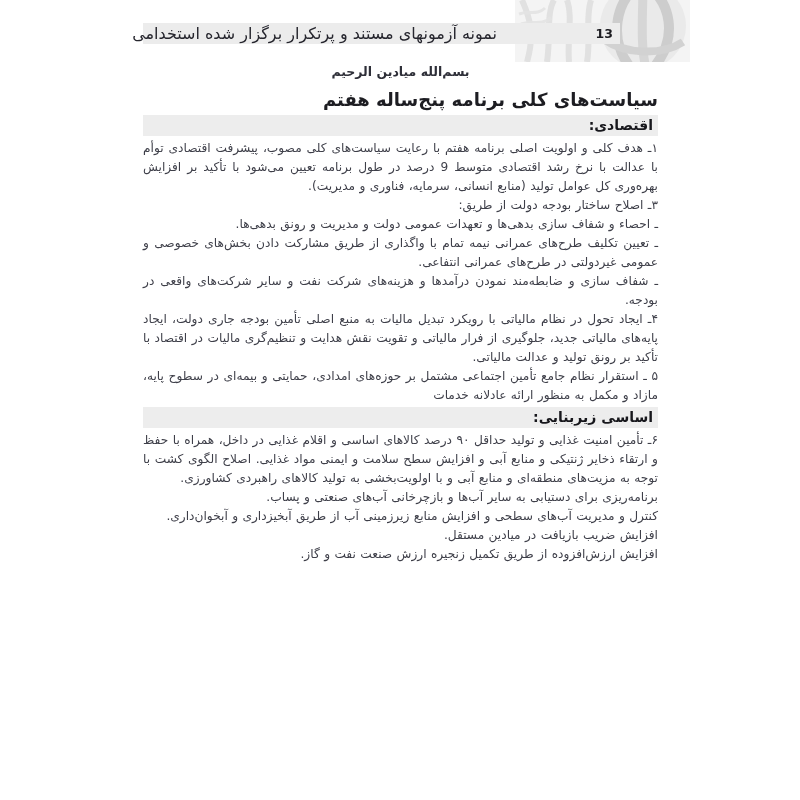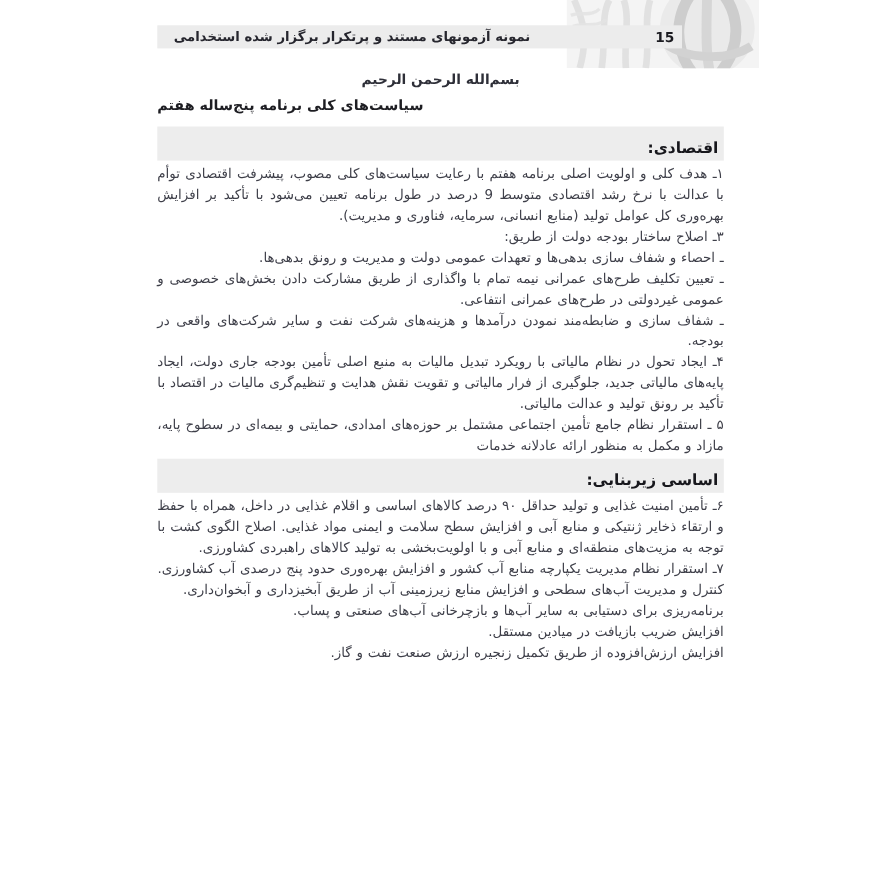--- a/index.html
+++ b/index.html
@@ -18,43 +18,43 @@
   }
   
   .header-bar{
     position:absolute;left:143px;top:23px;width:477px;height:21px;
     background:var(--header-bar-bg,#ececec);
     z-index:2;
   }
   .running-title{
     position:absolute;left:0;top:0;width:354px;height:21px;
     line-height:21px;text-align:center;
-    font-size:12px;font-weight:bold;color:#26262e;
+    font-size:16px;font-weight:normal;color:#26262e;
     white-space:nowrap;
   }
   .page-number{
     position:absolute;right:7px;top:0;height:21px;line-height:21px;
     font-size:12.5px;font-weight:bold;color:#1b1b20;
   }
   .basmala{
     position:absolute;left:143px;top:64px;width:515px;
     text-align:center;font-size:12.5px;font-weight:bold;color:#2e2f38;
   }
   .doc-title{
     position:absolute;left:143px;top:89px;width:515px;
-    text-align:left;font-size:13px;font-weight:bold;color:#1d1d22;
+    text-align:right;font-size:18px;font-weight:bold;color:#1d1d22;
   }
   .content{
     position:absolute;left:143px;top:113px;width:515px;
     color:var(--body-text,#3e3f49);
   }
   .section-heading{
     background:var(--section-bar-bg,#ededed);
     font-size:14px;font-weight:bold;color:#17171c;
-    padding:12px 5px 3px 5px;
+    padding:2px 5px 3px 5px;
     margin:2px 0 3px 0;
   }
   .para{
     margin:0;
     font-size:12.2px;
     line-height:19px;
     text-align:justify;
     text-align-last:right;
     direction:rtl;
     word-spacing:.5px;
@@ -81,37 +81,36 @@
       <circle cx="128" cy="26" r="43" fill="#e8e8e8"></circle>
       <path d="M128 -18 C 98 0, 94 42, 116 68" fill="none" stroke="#c8c8c8" stroke-width="10"></path>
       <path d="M128 -18 C 128 12, 125 46, 131 68" fill="none" stroke="#d2d2d2" stroke-width="9"></path>
       <path d="M128 -18 C 158 2, 162 38, 140 66" fill="none" stroke="#c8c8c8" stroke-width="10"></path>
       <path d="M90 40 C 110 54, 146 56, 168 42" fill="none" stroke="#cecece" stroke-width="8"></path>
     </g>
   </svg>
 
   <div class="header-bar">
     <div class="running-title">نمونه آزمونهای مستند و پرتکرار برگزار شده استخدامی</div>
-    <div class="page-number">15</div>
+    <div class="page-number">13</div>
   </div>
 
-  <div class="basmala">بسم‌الله الرحمن الرحیم</div>
+  <div class="basmala">بسم‌الله میادین الرحیم</div>
   <div class="doc-title">سیاست‌های کلی برنامه پنج‌ساله هفتم</div>
 
   <div class="content">
       <div class="section-heading">اقتصادی:</div>
       <p class="para">۱ـ هدف کلی و اولویت اصلی برنامه هفتم با رعایت سیاست‌های کلی مصوب، پیشرفت اقتصادی توأم با عدالت با نرخ رشد اقتصادی متوسط 9 درصد در طول برنامه تعیین می‌شود با تأکید بر افزایش بهره‌وری کل عوامل تولید (منابع انسانی، سرمایه، فناوری و مدیریت).</p>
       <p class="para">۳ـ اصلاح ساختار بودجه دولت از طریق:</p>
       <p class="para">ـ احصاء و شفاف سازی بدهی‌ها و تعهدات عمومی دولت و مدیریت و رونق بدهی‌ها.</p>
       <p class="para">ـ تعیین تکلیف طرح‌های عمرانی نیمه تمام با واگذاری از طریق مشارکت دادن بخش‌های خصوصی و عمومی غیردولتی در طرح‌های عمرانی انتفاعی.</p>
       <p class="para">ـ شفاف سازی و ضابطه‌مند نمودن درآمدها و هزینه‌های شرکت نفت و سایر شرکت‌های واقعی در بودجه.</p>
       <p class="para">۴ـ ایجاد تحول در نظام مالیاتی با رویکرد تبدیل مالیات به منبع اصلی تأمین بودجه جاری دولت، ایجاد پایه‌های مالیاتی جدید، جلوگیری از فرار مالیاتی و تقویت نقش هدایت و تنظیم‌گری مالیات در اقتصاد با تأکید بر رونق تولید و عدالت مالیاتی.</p>
       <p class="para">۵ ـ استقرار نظام جامع تأمین اجتماعی مشتمل بر حوزه‌های امدادی، حمایتی و بیمه‌ای در سطوح پایه، مازاد و مکمل به منظور ارائه عادلانه خدمات</p>
       <div class="section-heading">اساسی زیربنایی:</div>
       <p class="para">۶ـ تأمین امنیت غذایی و تولید حداقل ۹۰ درصد کالاهای اساسی و اقلام غذایی در داخل، همراه با حفظ و ارتقاء ذخایر ژنتیکی و منابع آبی و افزایش سطح سلامت و ایمنی مواد غذایی. اصلاح الگوی کشت با توجه به مزیت‌های منطقه‌ای و منابع آبی و با اولویت‌بخشی به تولید کالاهای راهبردی کشاورزی.</p>
-      <p class="para">۷ـ استقرار نظام مدیریت یکپارچه منابع آب کشور و افزایش بهره‌وری حدود پنج درصدی آب کشاورزی.</p>
+      <p class="para">برنامه‌ریزی برای دستیابی به سایر آب‌ها و بازچرخانی آب‌های صنعتی و پساب.</p>
       <p class="para">کنترل و مدیریت آب‌های سطحی و افزایش منابع زیرزمینی آب از طریق آبخیزداری و آبخوان‌داری.</p>
-      <p class="para">برنامه‌ریزی برای دستیابی به سایر آب‌ها و بازچرخانی آب‌های صنعتی و پساب.</p>
       <p class="para">افزایش ضریب بازیافت در میادین مستقل.</p>
       <p class="para">افزایش ارزش‌افزوده از طریق تکمیل زنجیره ارزش صنعت نفت و گاز.</p>
     </div>
 
 </div>
 
 </body></html>

